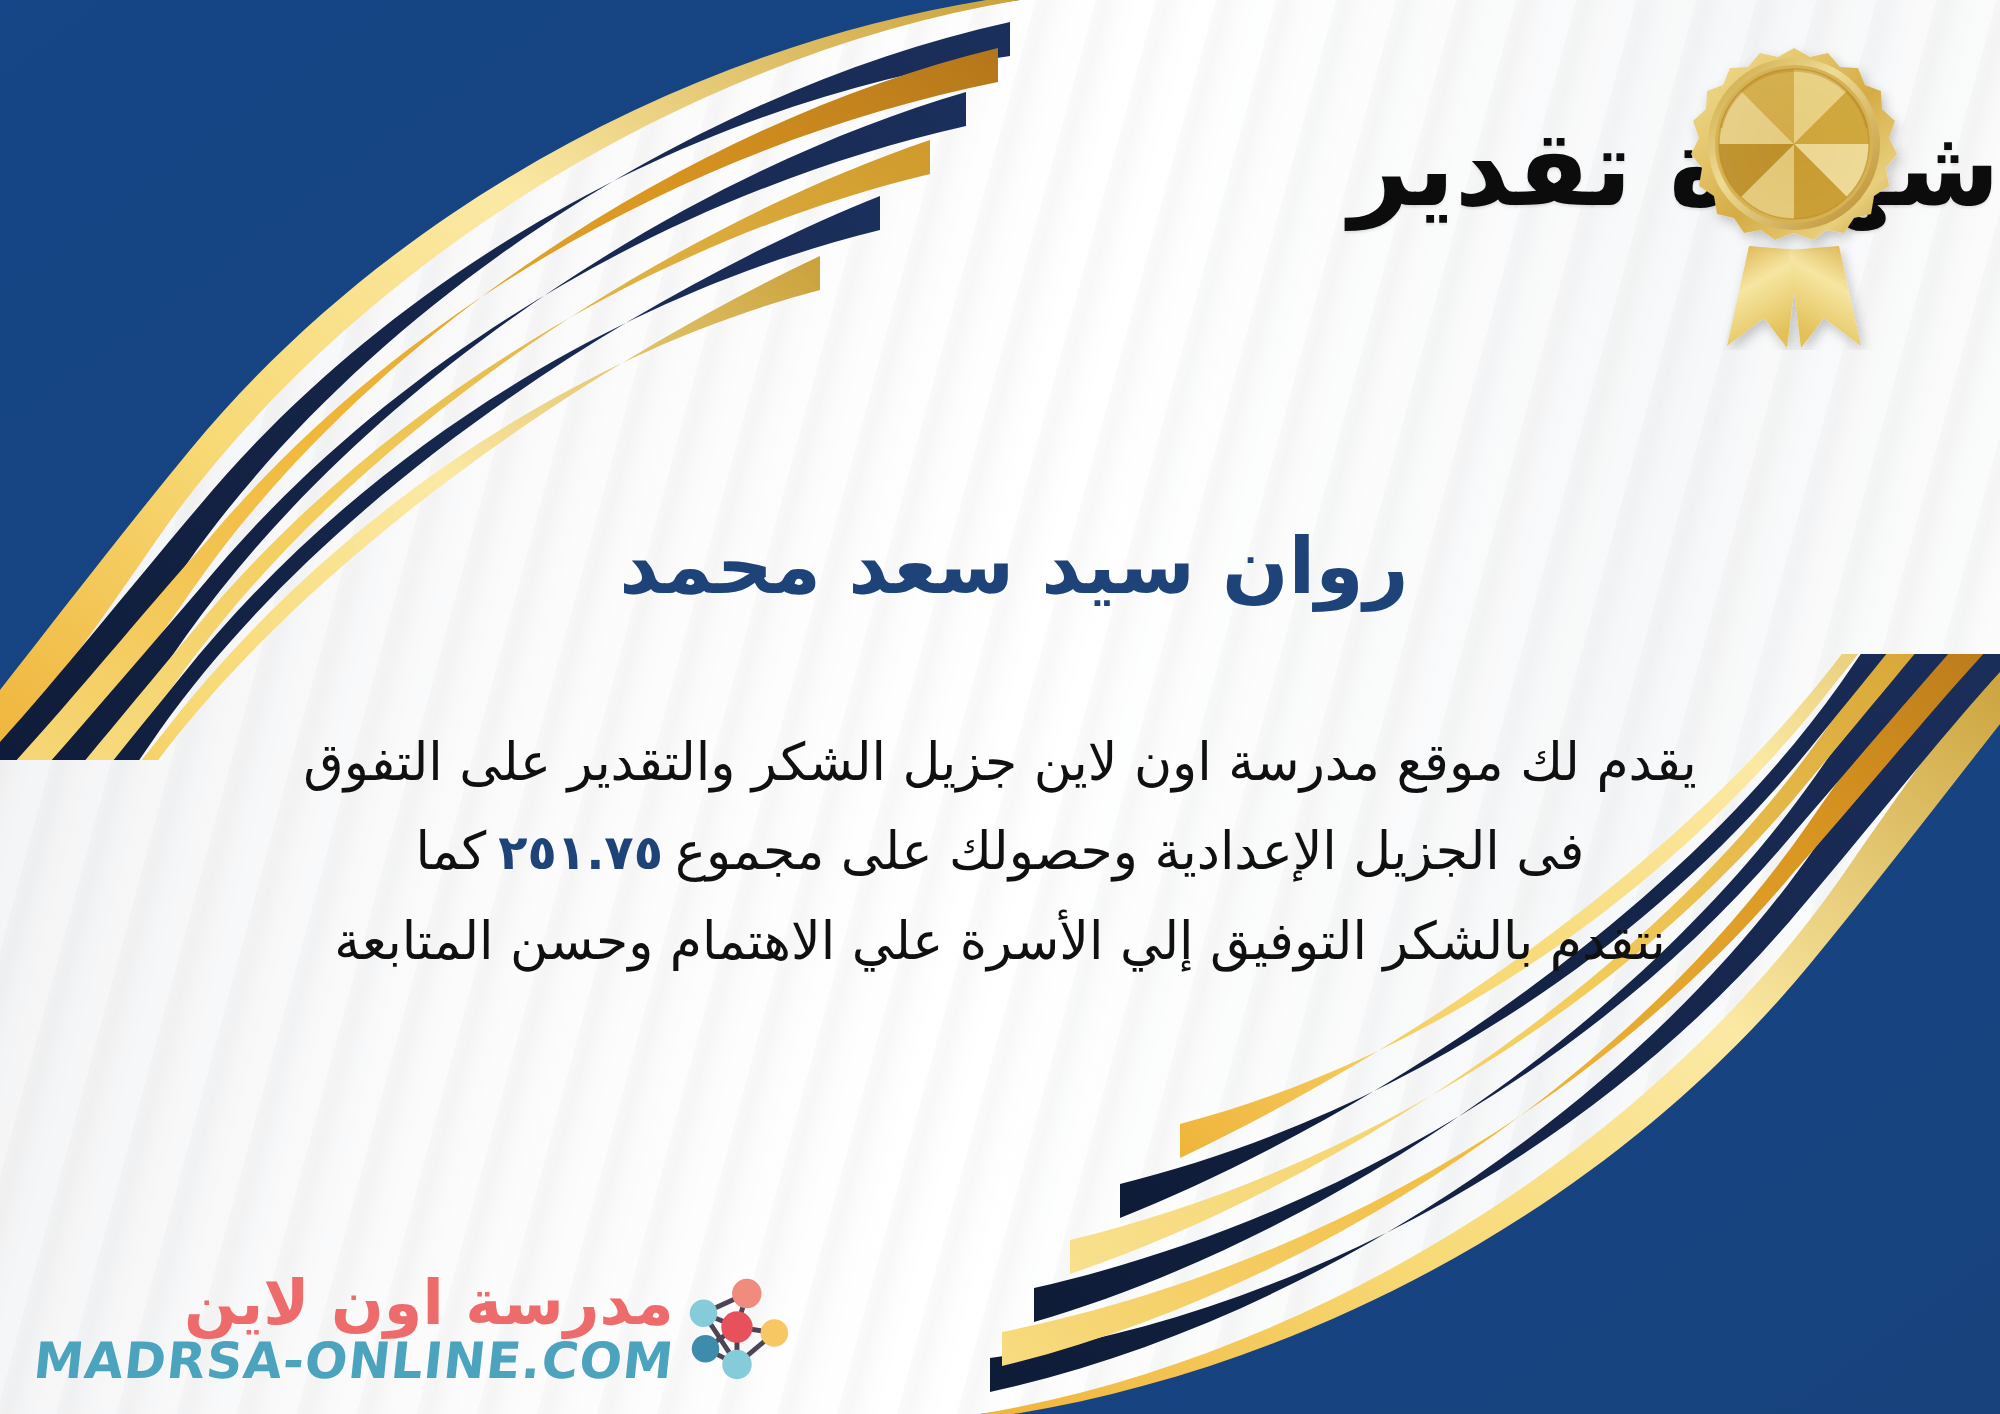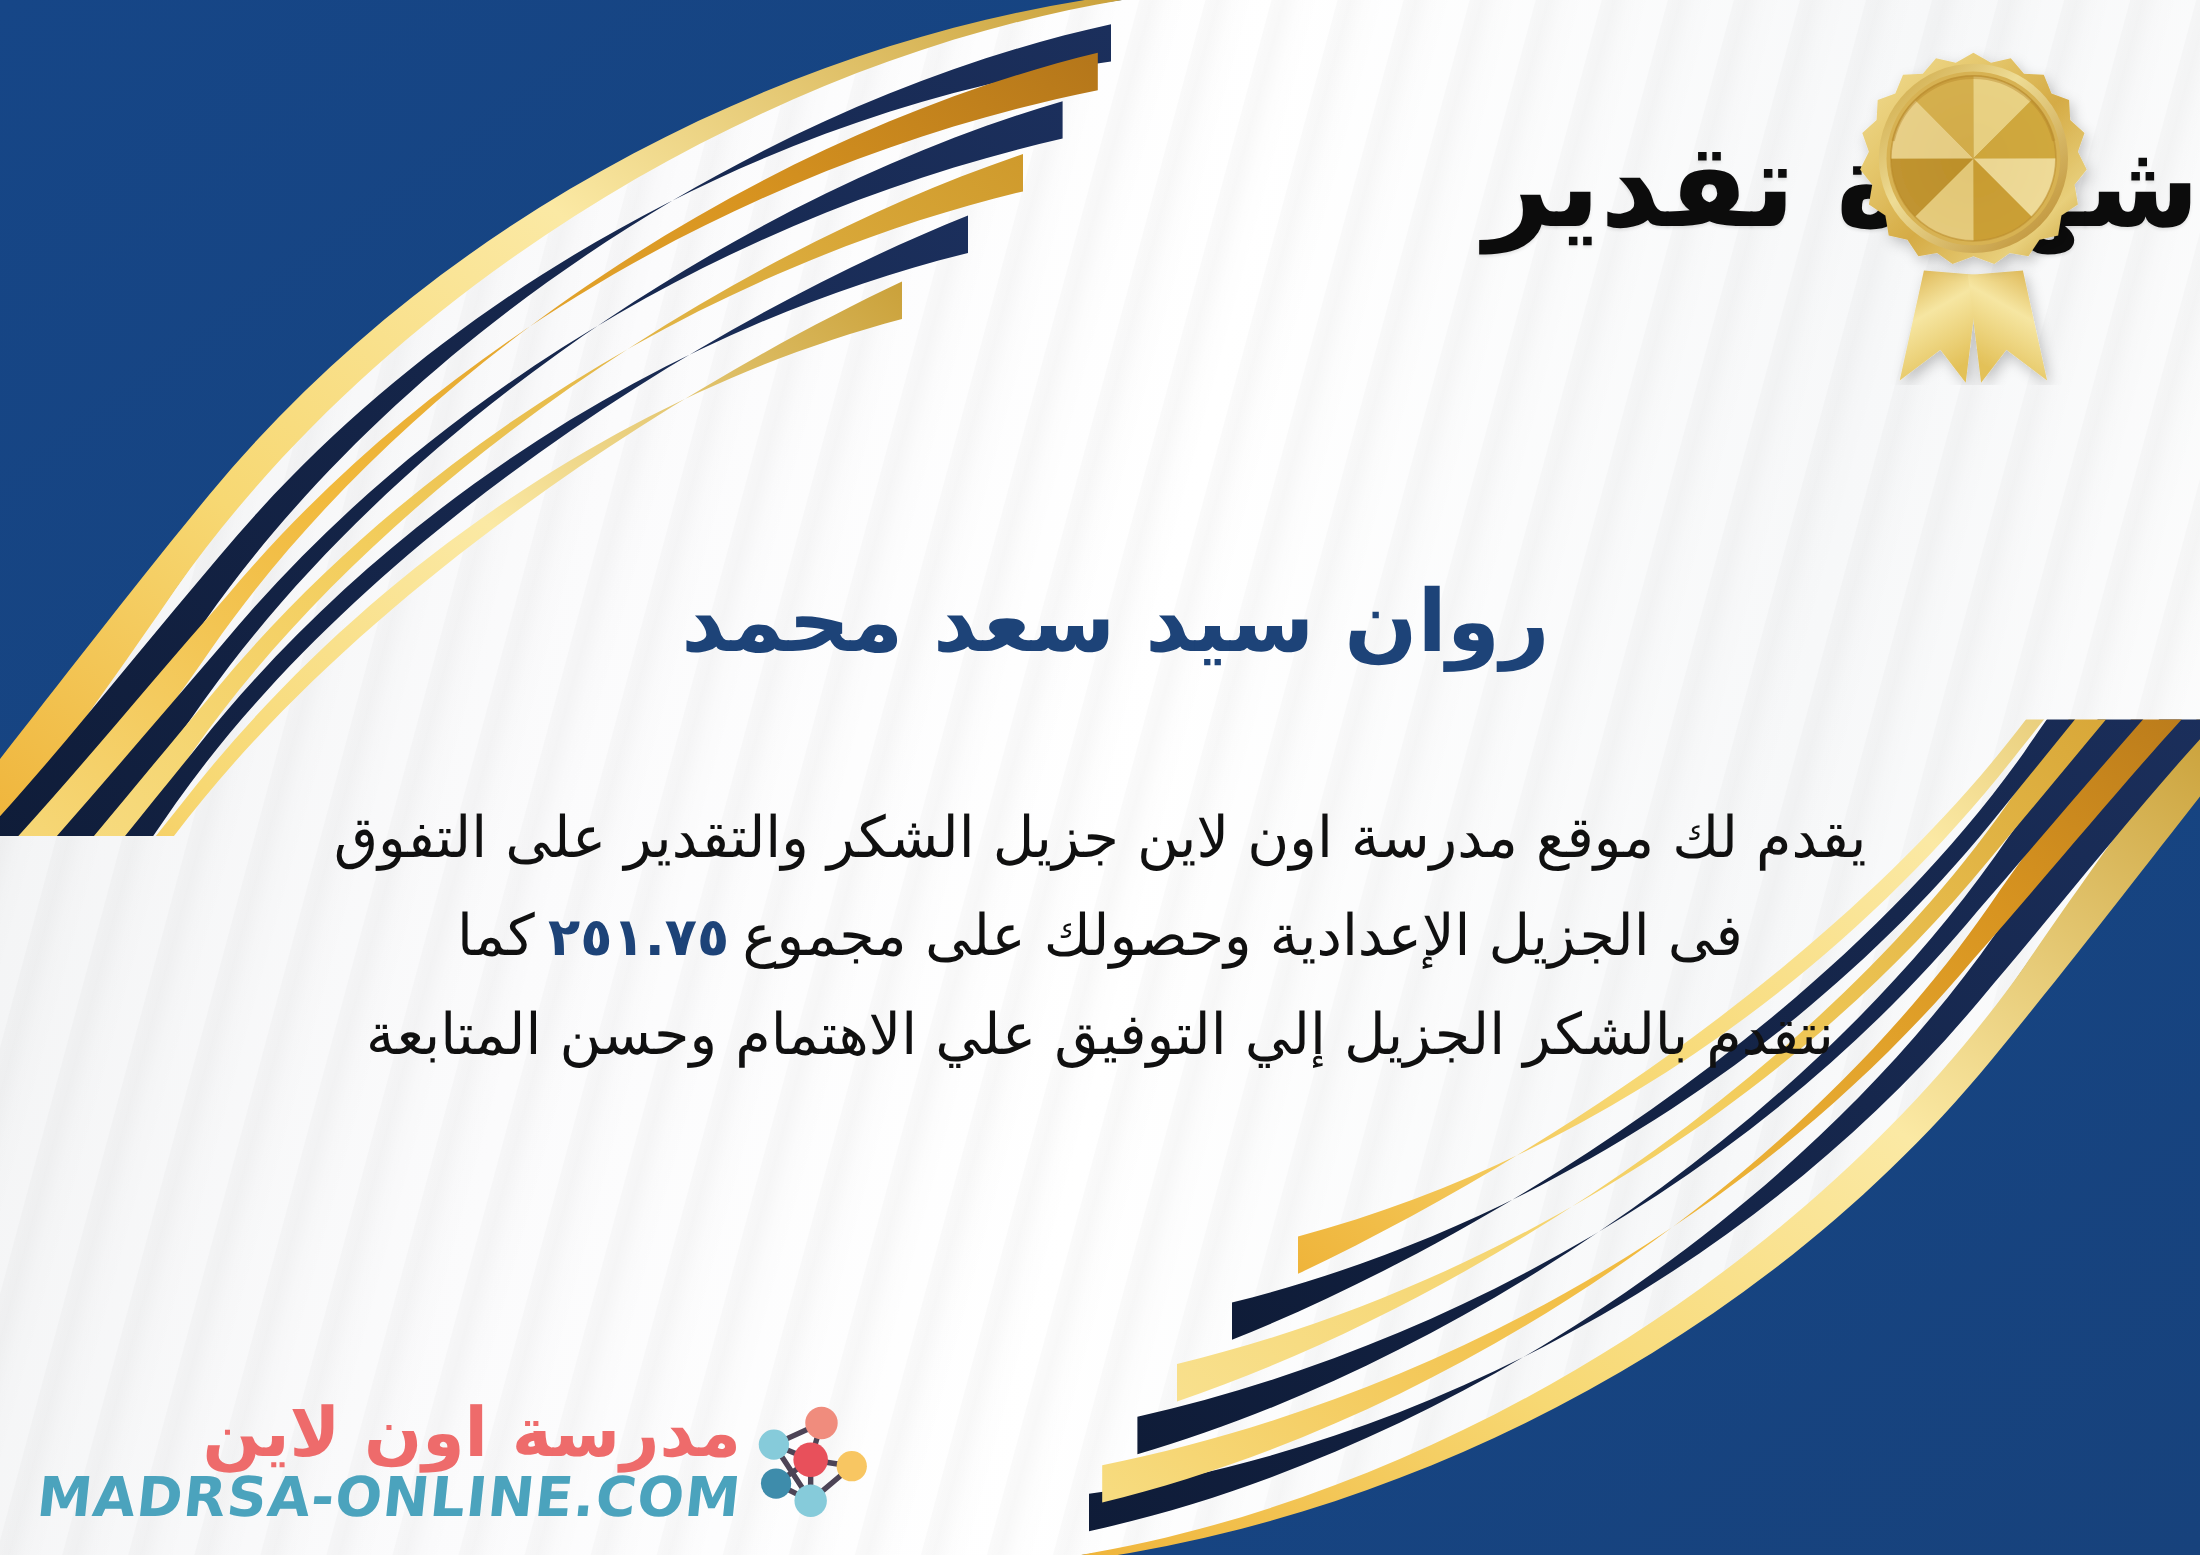--- a/index.html
+++ b/index.html
@@ -320,21 +320,21 @@
 
     <h1 class="cert-title">شهادة تقدير</h1>
 
     <div class="student-name">روان سيد سعد محمد</div>
 
     <div class="body-block">
       <span class="body-line">يقدم لك موقع مدرسة اون لاين جزيل الشكر  والتقدير على التفوق</span>
       <span class="body-line">
         <span>فى الجزيل الإعدادية وحصولك على مجموع</span><span class="score">٢٥١.٧٥</span><span>كما</span>
       </span>
-      <span class="body-line">نتقدم  بالشكر الجزيل إلي التوفيق علي الاهتمام وحسن المتابعة</span>
+      <span class="body-line">نتقدم  بالشكر التوفيق إلي الأسرة علي الاهتمام وحسن المتابعة</span>
     </div>
 
   </div>
 
   <div class="brand">
     <svg class="brand-mark" viewBox="0 0 120 120">
       <g stroke="#4d4456" stroke-width="5" stroke-linecap="round">
         <line x1="72" y1="24" x2="62" y2="58"></line>
         <line x1="72" y1="24" x2="28" y2="44"></line>
         <line x1="28" y1="44" x2="62" y2="58"></line>

